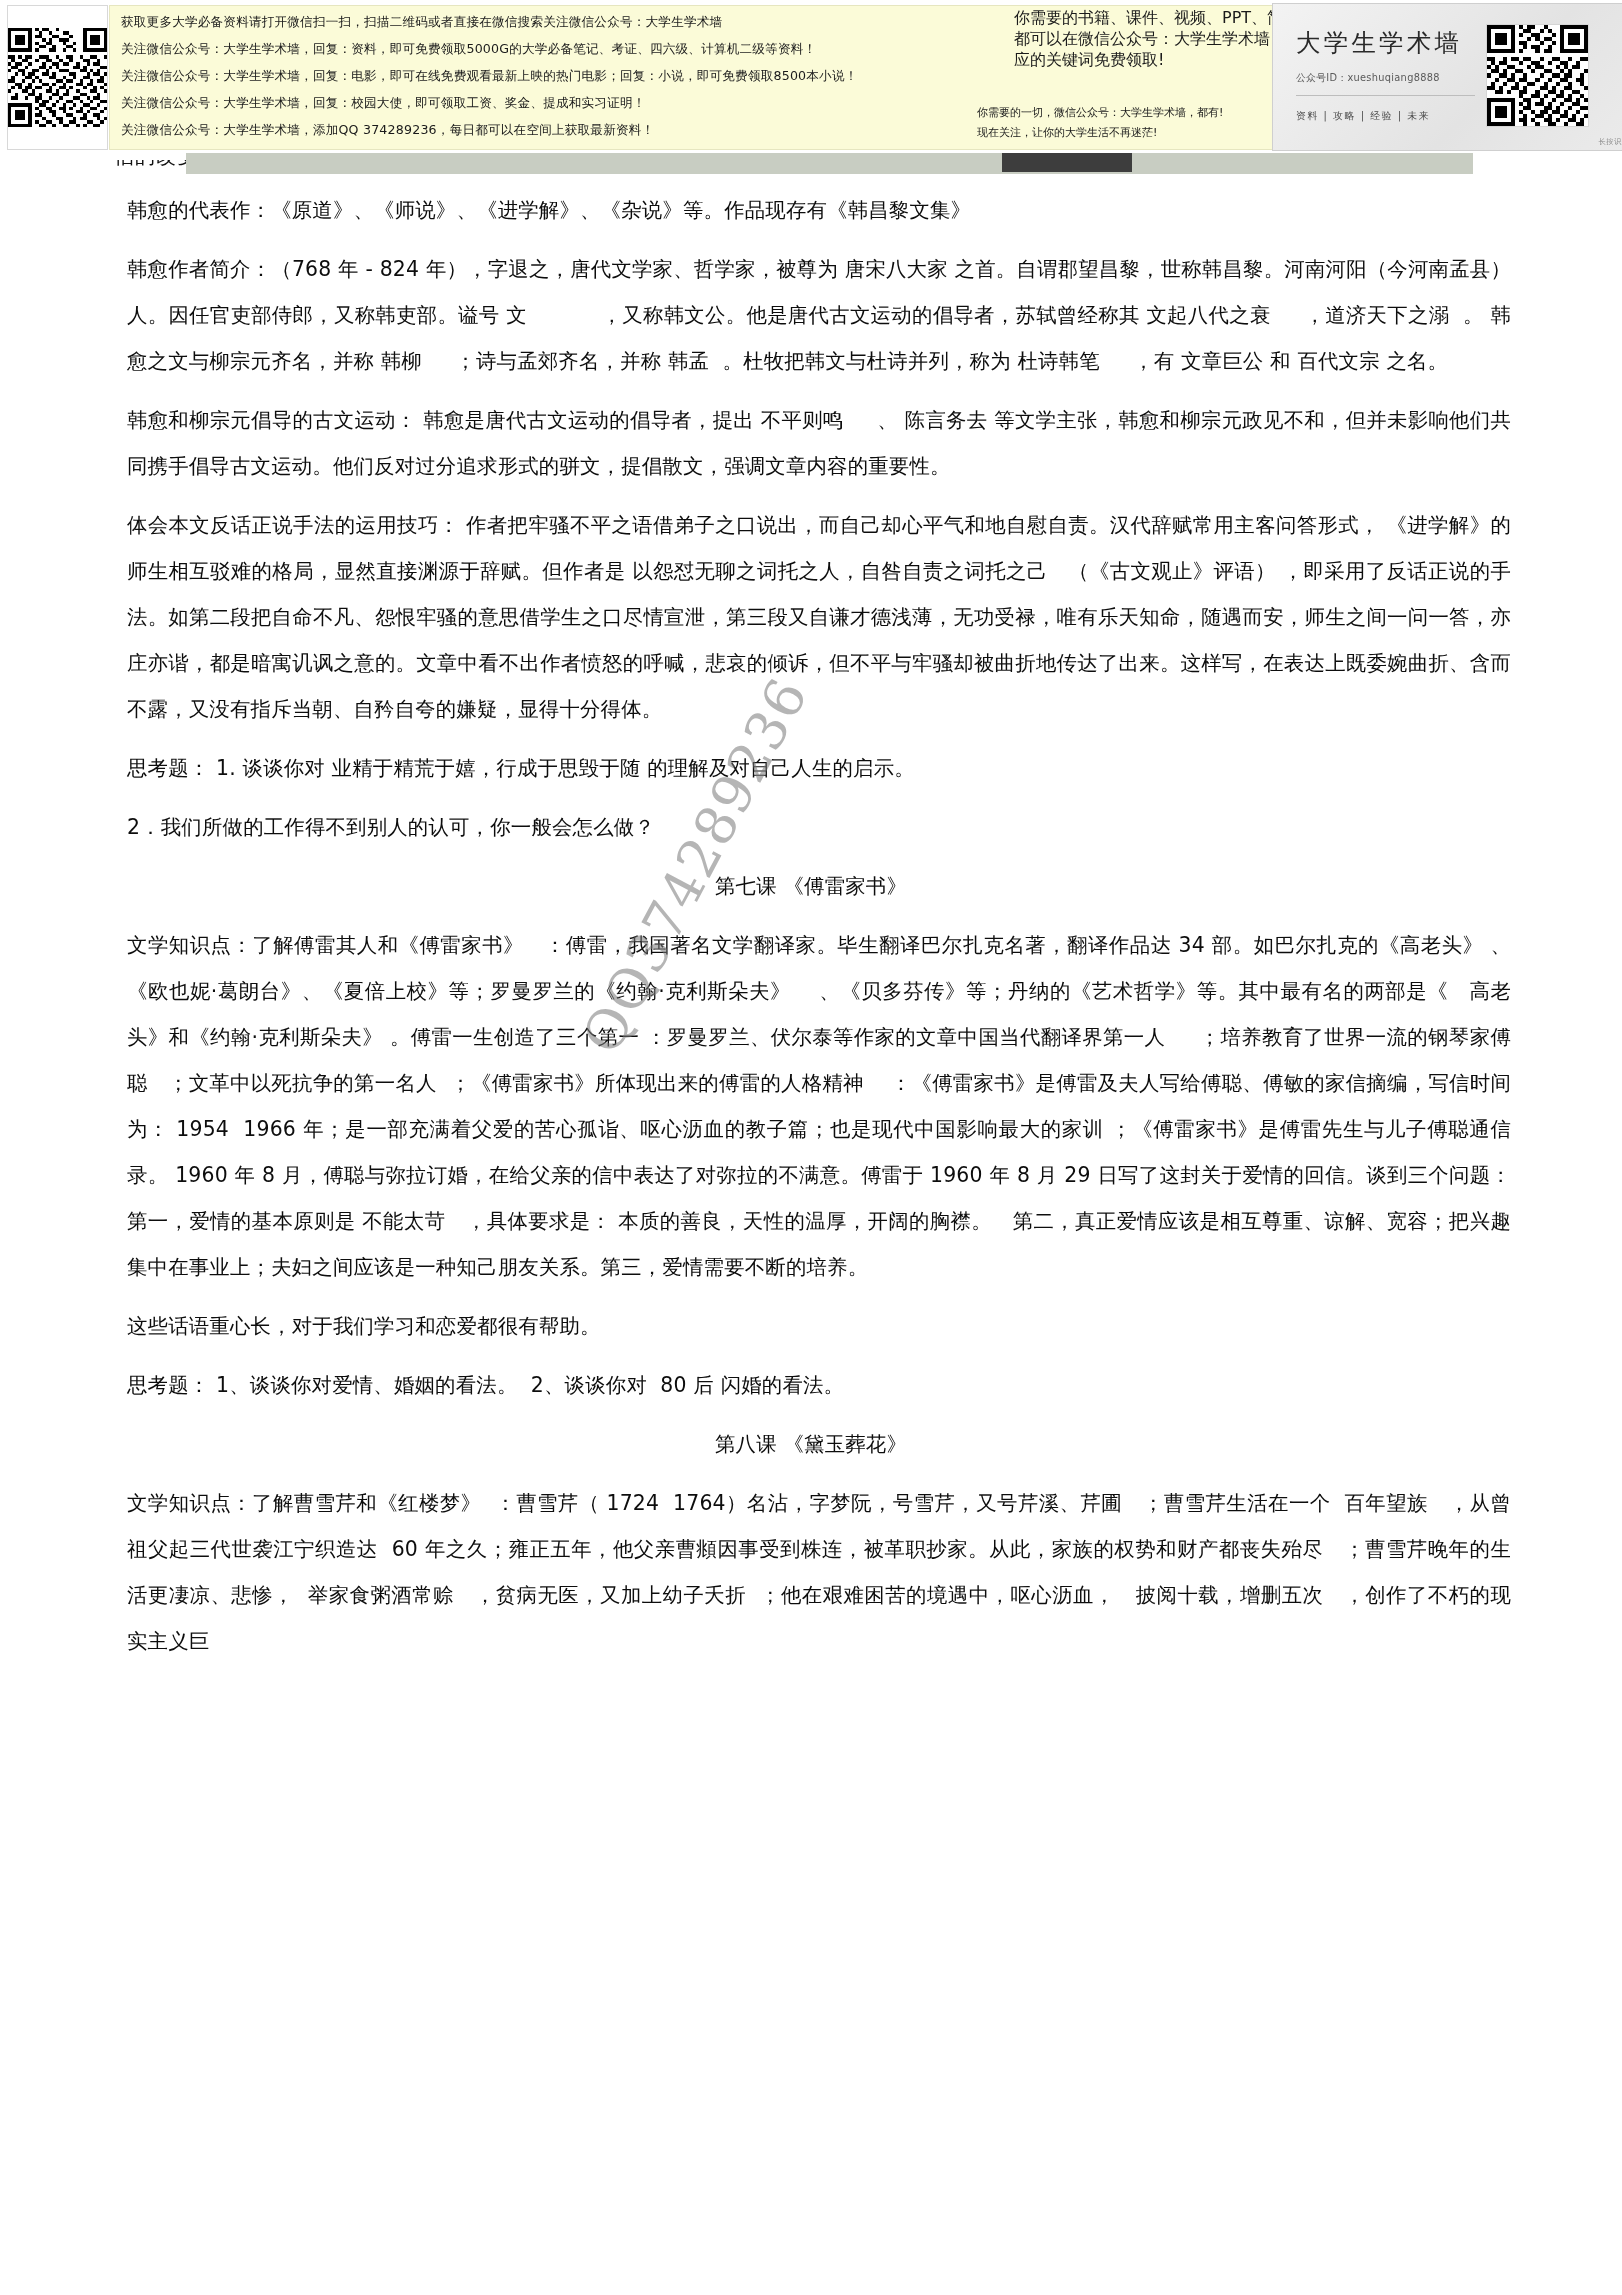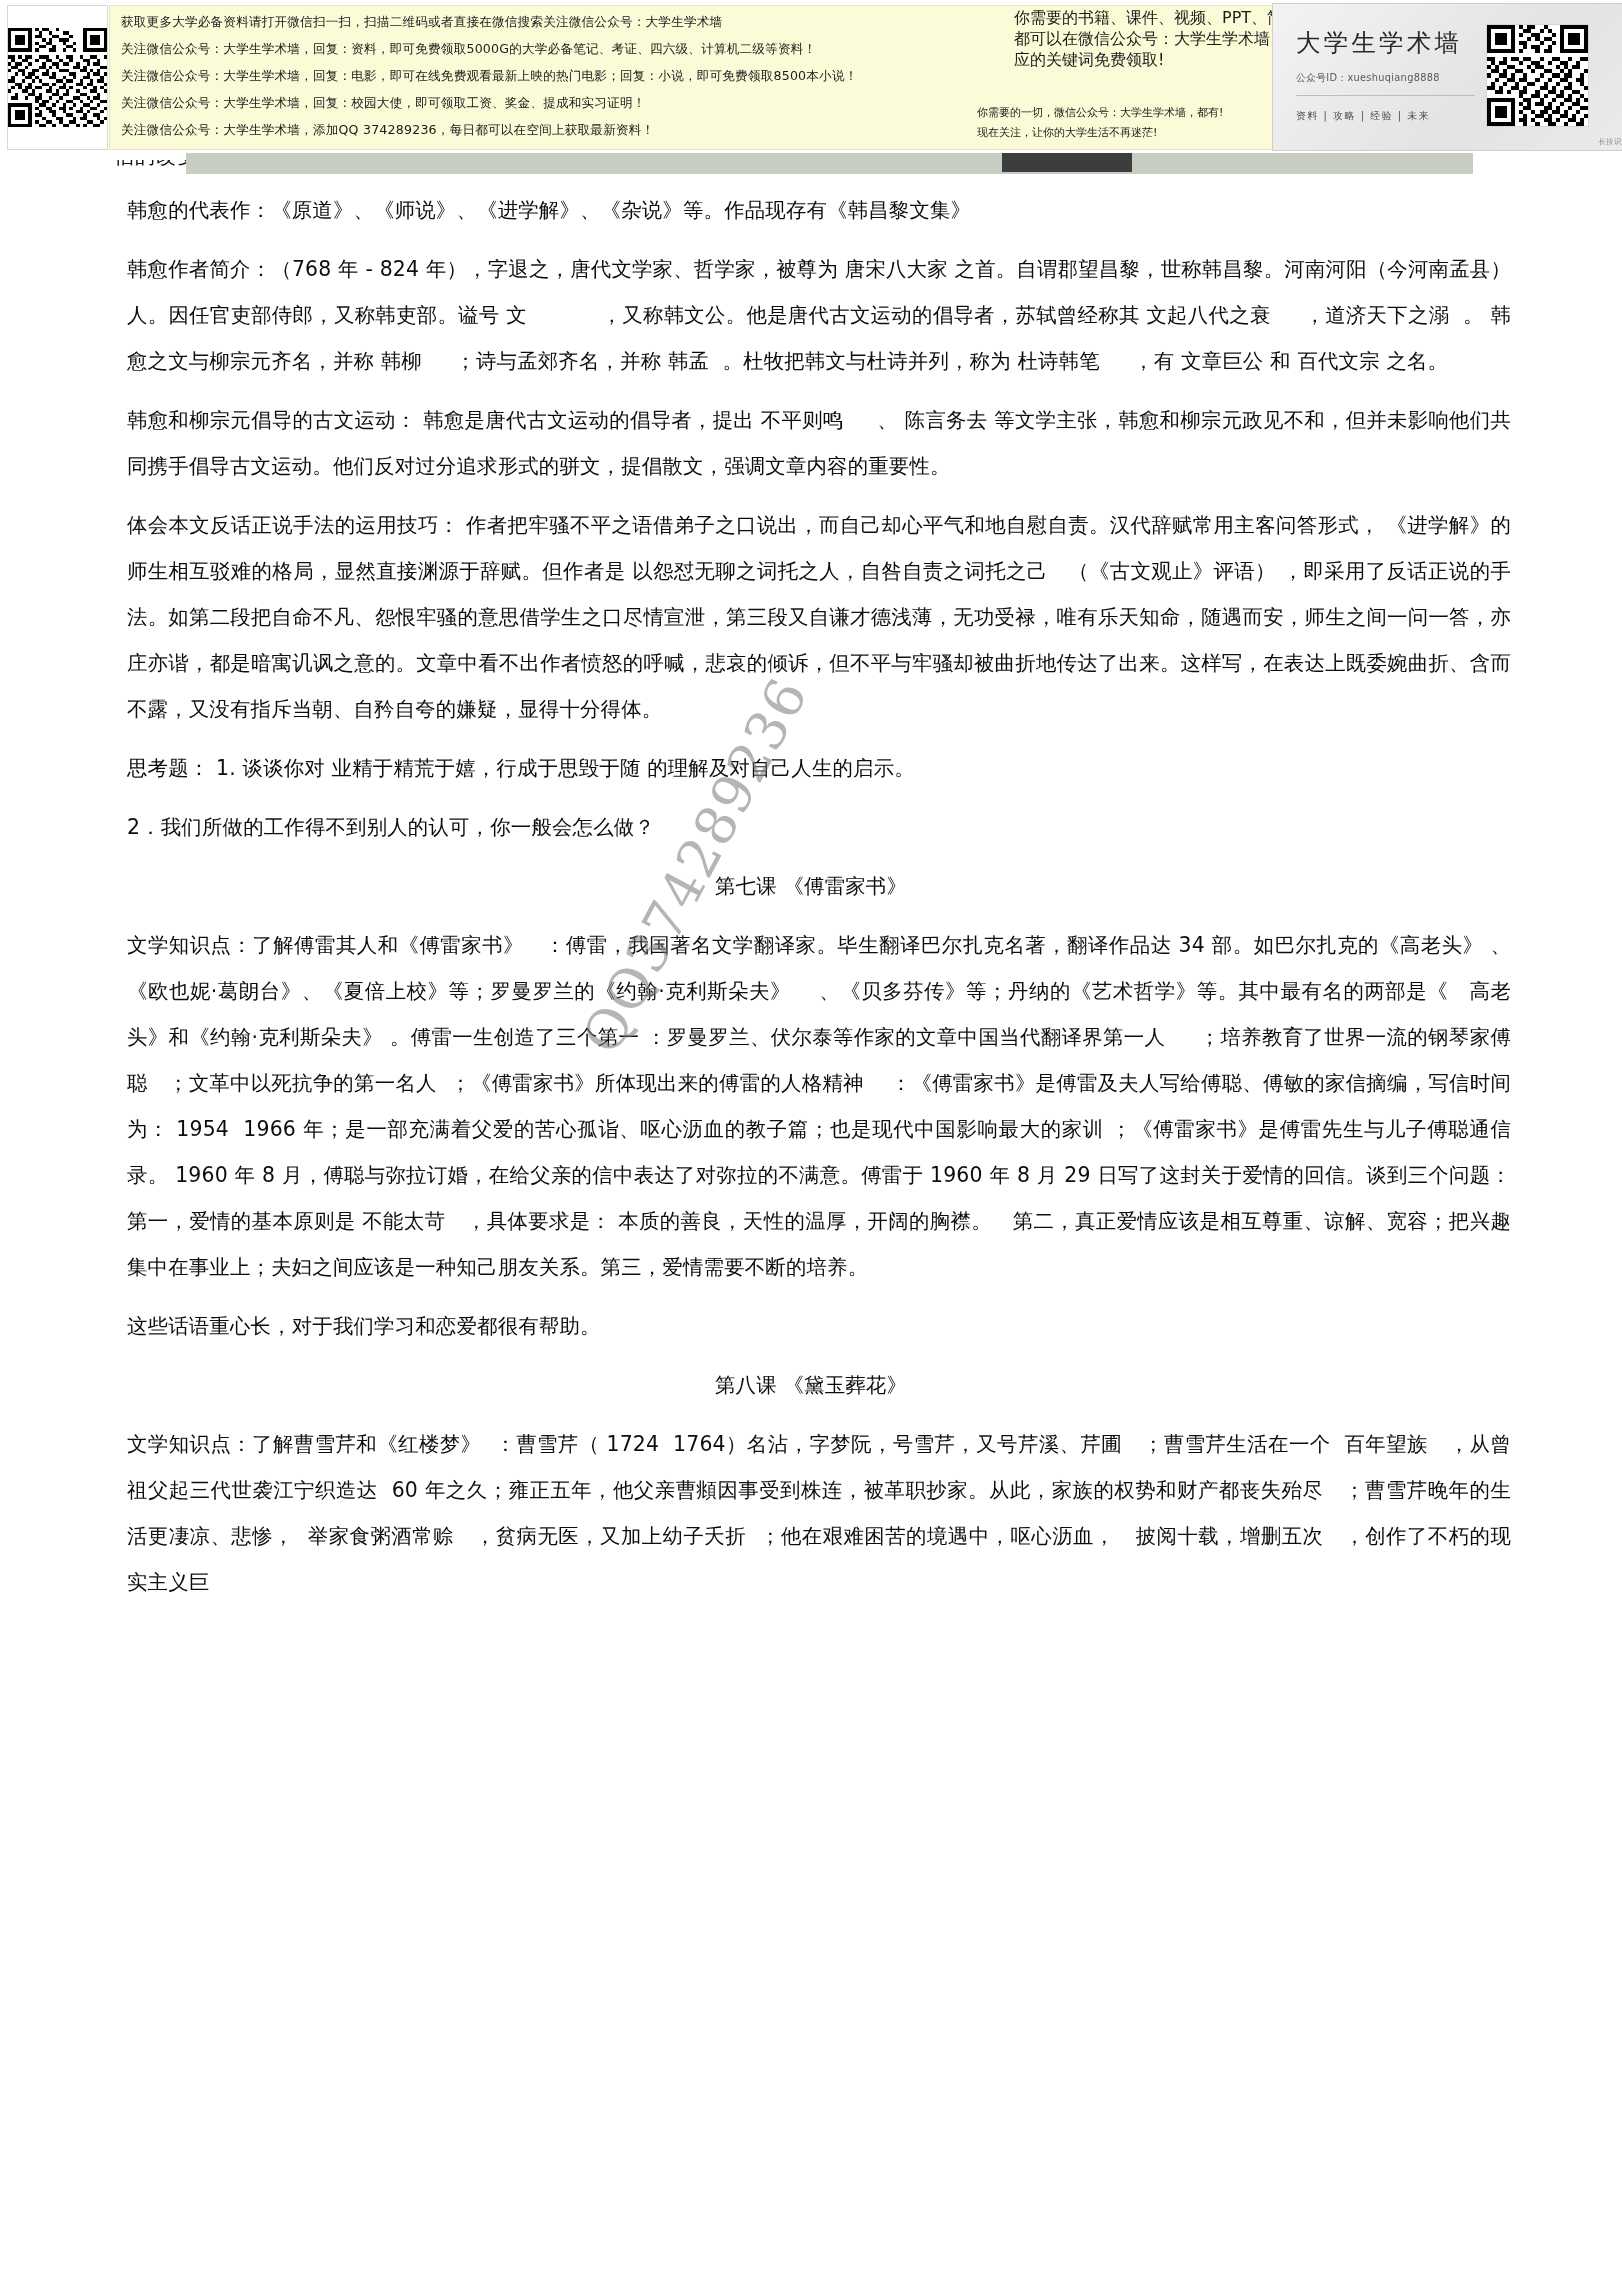--- a/index.html
+++ b/index.html
@@ -636,18 +636,19 @@
 <div id="doc">
   <p class="p">韩愈的代表作：《原道》、《师说》、《进学解》、《杂说》等。作品现存有《韩昌黎文集》</p>
   <p class="p">韩愈作者简介：（768 年 - 824 年），字退之，唐代文学家、哲学家，被尊为 唐宋八大家 之首。自谓郡望昌黎，世称韩昌黎。河南河阳（今河南孟县）人。因任官吏部侍郎，又称韩吏部。谥号 文           ，又称韩文公。他是唐代古文运动的倡导者，苏轼曾经称其 文起八代之衰     ，道济天下之溺  。 韩愈之文与柳宗元齐名，并称 韩柳     ；诗与孟郊齐名，并称 韩孟  。杜牧把韩文与杜诗并列，称为 杜诗韩笔     ，有 文章巨公 和 百代文宗 之名。</p>
   <p class="p">韩愈和柳宗元倡导的古文运动： 韩愈是唐代古文运动的倡导者，提出 不平则鸣     、 陈言务去 等文学主张，韩愈和柳宗元政见不和，但并未影响他们共同携手倡导古文运动。他们反对过分追求形式的骈文，提倡散文，强调文章内容的重要性。</p>
   <p class="p">体会本文反话正说手法的运用技巧： 作者把牢骚不平之语借弟子之口说出，而自己却心平气和地自慰自责。汉代辞赋常用主客问答形式， 《进学解》的师生相互驳难的格局，显然直接渊源于辞赋。但作者是 以怨怼无聊之词托之人，自咎自责之词托之己   （《古文观止》评语） ，即采用了反话正说的手法。如第二段把自命不凡、怨恨牢骚的意思借学生之口尽情宣泄，第三段又自谦才德浅薄，无功受禄，唯有乐天知命，随遇而安，师生之间一问一答，亦庄亦谐，都是暗寓讥讽之意的。文章中看不出作者愤怒的呼喊，悲哀的倾诉，但不平与牢骚却被曲折地传达了出来。这样写，在表达上既委婉曲折、含而不露，又没有指斥当朝、自矜自夸的嫌疑，显得十分得体。</p>
   <p class="p">思考题： 1. 谈谈你对 业精于精荒于嬉，行成于思毁于随 的理解及对自己人生的启示。</p>
   <p class="p">2．我们所做的工作得不到别人的认可，你一般会怎么做？</p>
   <p class="p center">第七课 《傅雷家书》</p>
   <p class="p">文学知识点：了解傅雷其人和《傅雷家书》   ：傅雷，我国著名文学翻译家。毕生翻译巴尔扎克名著，翻译作品达 34 部。如巴尔扎克的《高老头》 、《欧也妮·葛朗台》、《夏倍上校》等；罗曼罗兰的《约翰·克利斯朵夫》    、《贝多芬传》等；丹纳的《艺术哲学》等。其中最有名的两部是《   高老头》和《约翰·克利斯朵夫》 。傅雷一生创造了三个第一 ：罗曼罗兰、伏尔泰等作家的文章中国当代翻译界第一人     ；培养教育了世界一流的钢琴家傅聪   ；文革中以死抗争的第一名人  ；《傅雷家书》所体现出来的傅雷的人格精神    ：《傅雷家书》是傅雷及夫人写给傅聪、傅敏的家信摘编，写信时间为： 1954  1966 年；是一部充满着父爱的苦心孤诣、呕心沥血的教子篇；也是现代中国影响最大的家训 ；《傅雷家书》是傅雷先生与儿子傅聪通信录。 1960 年 8 月，傅聪与弥拉订婚，在给父亲的信中表达了对弥拉的不满意。傅雷于 1960 年 8 月 29 日写了这封关于爱情的回信。谈到三个问题：第一，爱情的基本原则是 不能太苛   ，具体要求是： 本质的善良，天性的温厚，开阔的胸襟。   第二，真正爱情应该是相互尊重、谅解、宽容；把兴趣集中在事业上；夫妇之间应该是一种知己朋友关系。第三，爱情需要不断的培养。</p>
   <p class="p">这些话语重心长，对于我们学习和恋爱都很有帮助。</p>
+  <p class="p">思考题： 1、谈谈你对爱情、婚姻的看法。  2、谈谈你对  80 后 闪婚的看法。</p>
   <p class="p center">第八课 《黛玉葬花》</p>
   <p class="p">文学知识点：了解曹雪芹和《红楼梦》  ：曹雪芹（ 1724  1764）名沾，字梦阮，号雪芹，又号芹溪、芹圃   ；曹雪芹生活在一个  百年望族   ，从曾祖父起三代世袭江宁织造达  60 年之久；雍正五年，他父亲曹頫因事受到株连，被革职抄家。从此，家族的权势和财产都丧失殆尽   ；曹雪芹晚年的生活更凄凉、悲惨，  举家食粥酒常赊   ，贫病无医，又加上幼子夭折  ；他在艰难困苦的境遇中，呕心沥血，   披阅十载，增删五次   ，创作了不朽的现实主义巨</p>
 </div>
 
 <div id="watermark">QQ374289236</div>
 
 
 </body></html>

